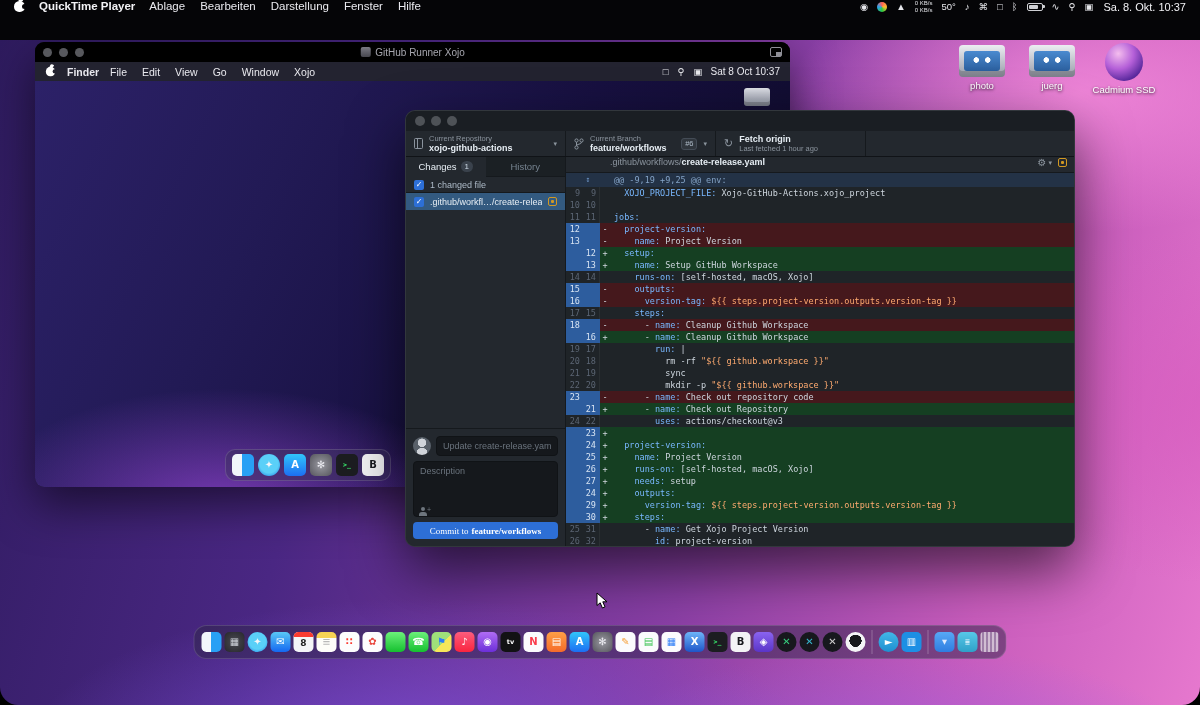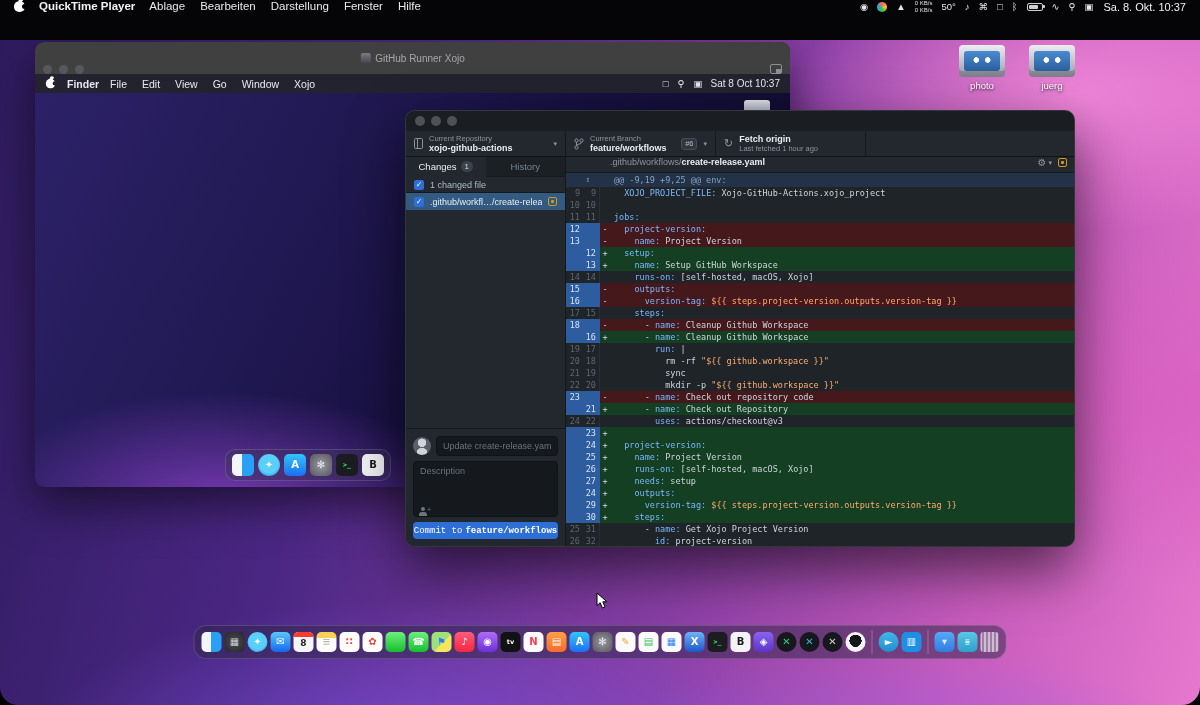--- a/index.html
+++ b/index.html
@@ -49,21 +49,21 @@
   .users-drive::after{content:'';position:absolute;left:5px;right:5px;top:6px;bottom:6px;border-radius:3px;
     background:radial-gradient(circle at 34% 45%,#fff 2.5px,transparent 3px),
                radial-gradient(circle at 66% 45%,#fff 2.5px,transparent 3px),
                linear-gradient(180deg,#4a8ad0,#2b5f9e)}
   .ssd-sphere{width:38px;height:38px;border-radius:50%;
     background:radial-gradient(circle at 35% 28%,#f4bdee 0%,#b45fd8 42%,#5b2a9e 75%,#38186e 100%)}
 
   
   .vmwin{position:absolute;left:35px;top:2px;width:755px;height:445px;border-radius:9px;
     background:#1c1c21;box-shadow:0 18px 45px rgba(0,0,0,.55);display:flex;flex-direction:column}
-  .vm-titlebar{height:32px;background:#404040;border-radius:9px 9px 0 0;display:flex;align-items:flex-end;position:relative;padding:0 8px}
+  .vm-titlebar{height:20px;background:#000000;border-radius:9px 9px 0 0;display:flex;align-items:center;position:relative;padding:0 8px}
   .tl-group{display:flex;gap:7px}
   .tl{width:9px;height:9px;border-radius:50%;background:#57585d}
   .vm-title-wrap{position:absolute;left:50%;top:0;bottom:0;transform:translateX(-50%);display:flex;align-items:center;gap:5px}
   .qt-doc-icon{width:10px;height:10px;border-radius:2px;background:linear-gradient(180deg,#7a7a84,#47474f)}
   .vm-title{font-size:10px;color:#a6a6ae;white-space:nowrap}
   .pip{width:12px;height:10px;border:1.5px solid #8e8e96;border-radius:2px;position:relative;margin-left:auto}
   .pip::after{content:'';position:absolute;right:0;bottom:0;width:5px;height:4px;background:#8e8e96}
   .vm-menubar{height:19px;background:#232330;display:flex;align-items:center;justify-content:space-between;
     padding:0 10px;color:#e8e8ee}
   .vm-left{display:flex;align-items:center;gap:11px}
@@ -143,21 +143,21 @@
     font-size:9px;padding:0 6px;font-family:inherit;min-width:0}
   .sum-input::placeholder,.desc-input::placeholder{color:#6a737d}
   .desc-box{height:56px;background:#15181c;border:1px solid #101316;border-radius:4px;display:flex;flex-direction:column}
   .desc-input{flex:1;background:transparent;border:none;resize:none;font-size:9px;color:#e6edf3;padding:4px 6px;font-family:inherit;outline:none}
   .desc-foot{height:14px;padding:1px 5px}
   .coauthor{position:relative;width:11px;height:10px;display:inline-block;opacity:.75}
   .coauthor::before{content:'';position:absolute;left:2px;top:0;width:4px;height:4px;border-radius:50%;background:#8b949e}
   .coauthor::after{content:'+';position:absolute;right:-1px;top:-1px;font-size:7px;color:#8b949e}
   .coauthor i{position:absolute;left:0;top:5px;width:8px;height:4px;border-radius:3px 3px 0 0;background:#8b949e}
   .commit-btn{height:17px;background:var(--accent-blue,#2d6fd6);border:none;border-radius:4px;color:#fff;
-    font-size:9px;display:flex;align-items:center;justify-content:center;gap:3px;font-family:Liberation Mono, monospace;cursor:default}
+    font-size:9px;display:flex;align-items:center;justify-content:center;gap:3px;font-family:Liberation Serif, serif;cursor:default}
 
   .diff-pane{flex:1;background:#1f2428;display:flex;flex-direction:column;min-width:0}
   .diff-header{height:16px;background:#23282e;border-bottom:1px solid #15191d;display:flex;align-items:flex-start;flex:none}
   .dh-path{padding-left:44px;font-size:9px;white-space:nowrap}
   .dh-path .dim{color:#8b949e}
   .dh-path .strong{color:#e6edf3;font-weight:bold}
   .dh-right{margin-left:auto;display:flex;align-items:center;gap:6px;padding-right:7px}
   .gear{color:#8b949e;font-size:10px;display:flex;align-items:center;gap:2px}
   .diff-rows{flex:1;overflow:hidden}
   .drow{display:flex;height:12px;line-height:12px;font-family:"DejaVu Sans Mono",monospace;font-size:8.5px;color:#cdd5dd}
@@ -222,20 +222,24 @@
   <div class="desktop">
 
     <div class="desk-icons">
         <div class="dicon" style="left: 950px; top: 5px; width: 64px;">
           <span class="dico users-drive"></span>
           <span class="dlabel">photo</span>
         </div>
         <div class="dicon" style="left: 1020px; top: 5px; width: 64px;">
           <span class="dico users-drive"></span>
           <span class="dlabel">juerg</span>
+        </div>
+        <div class="dicon" style="left: 1088px; top: 3px; width: 72px;">
+          <span class="dico ssd-sphere"></span>
+          <span class="dlabel">Cadmium SSD</span>
         </div>
       </div>
 
     <div class="vmwin">
       <div class="vm-titlebar">
         <span class="tl-group">
             <span class="tl"></span>
             <span class="tl"></span>
             <span class="tl"></span>
           </span>

